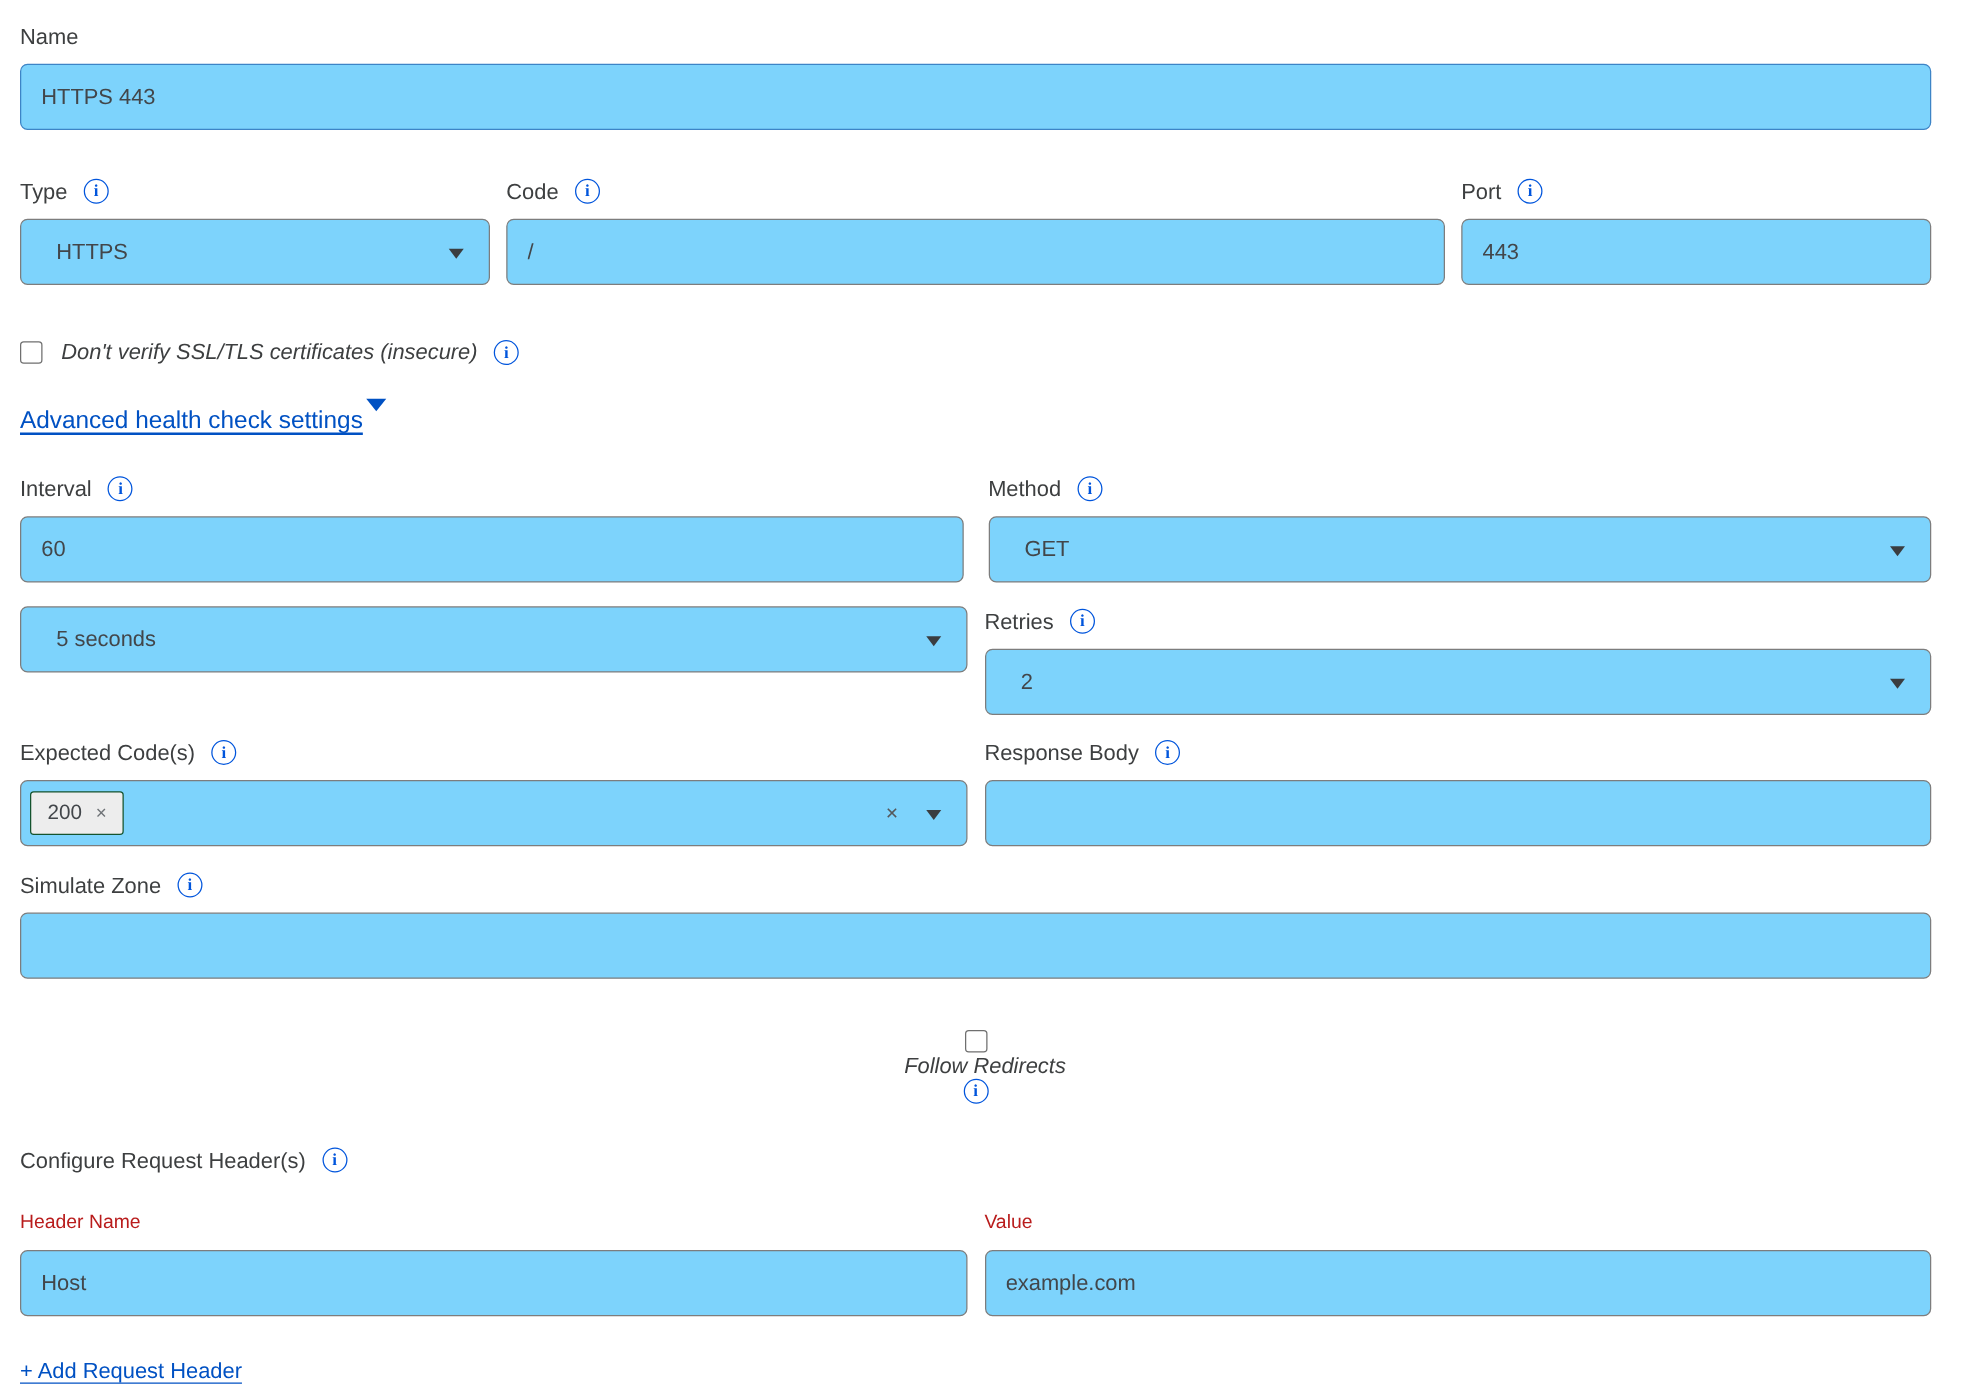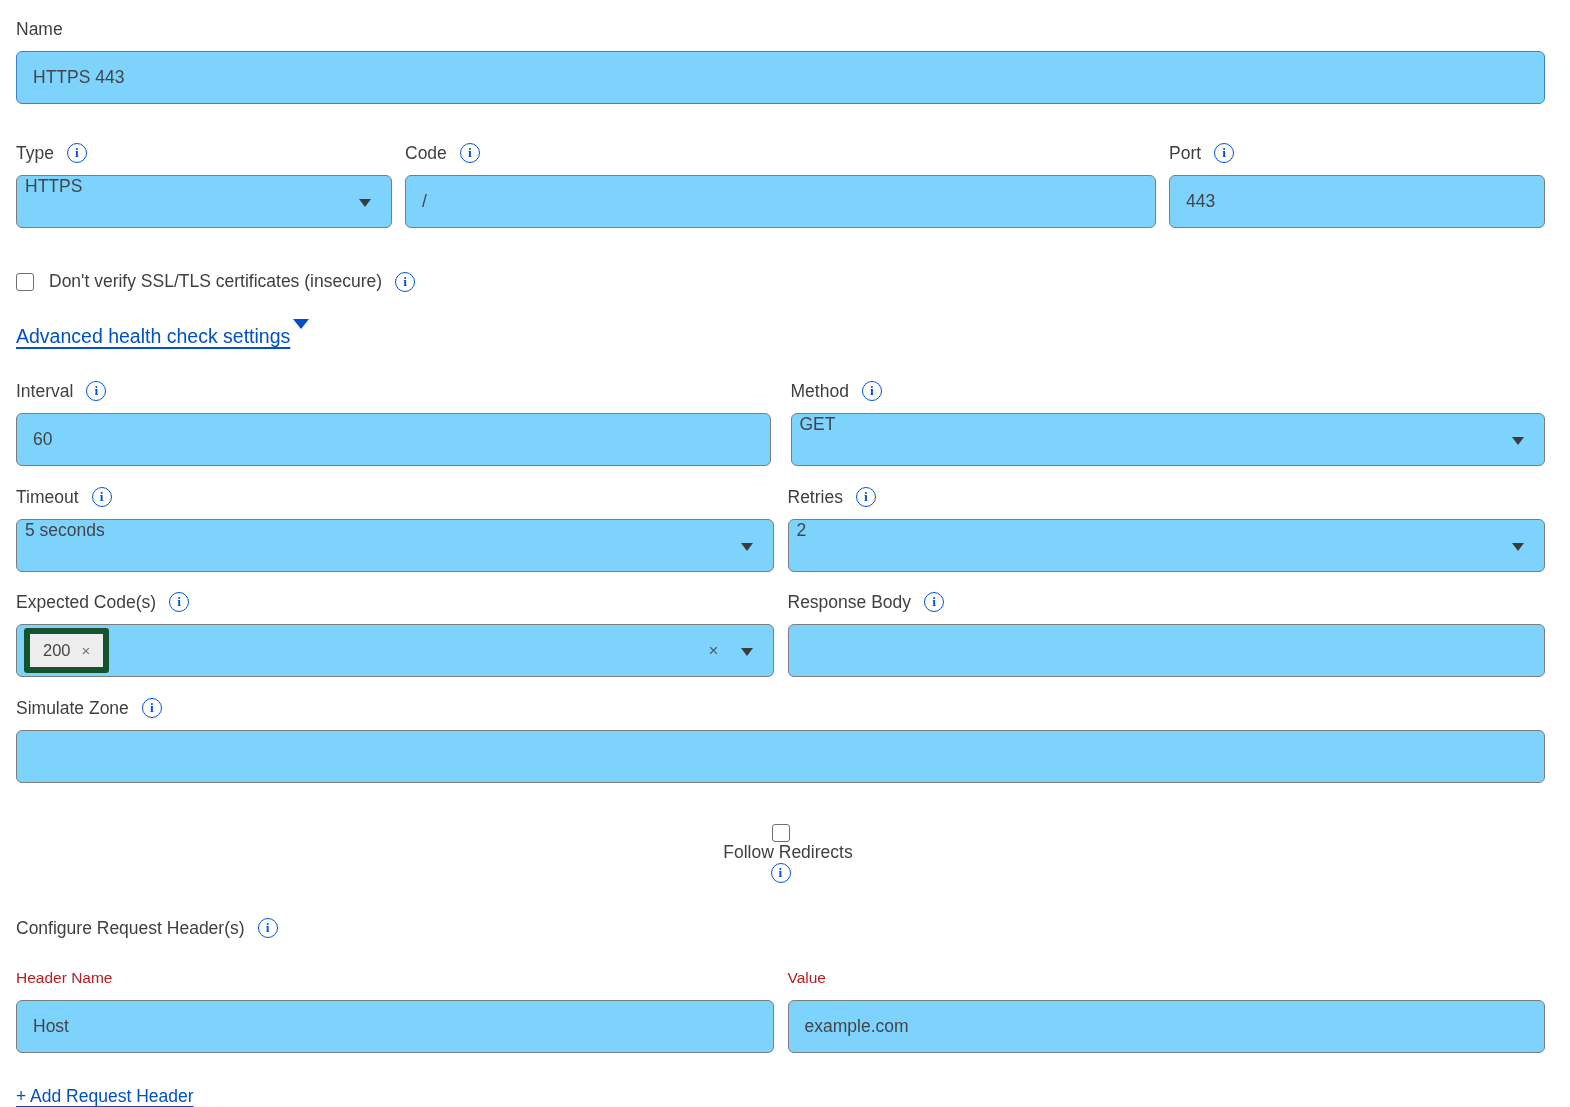--- a/index.html
+++ b/index.html
@@ -26,49 +26,49 @@
   .tinput, .select, .multiselect {
     width:100%; height:53px;
     border:1px solid #7d7d7d; border-radius:6px;
     background:#7dd3fc; font-size:17.5px; color:#42464a;
     font-family:"Liberation Sans", sans-serif;
   }
   .tinput { padding:0 16px; outline:none; }
   .tinput.focused { border:1.6px solid #3d84c6; }
 
   .select {
-    display:flex; align-items:flex-start; position:relative;
-    padding:0 44px 0 8px; cursor:pointer;
+    display:flex; align-items:center; position:relative;
+    padding:0 44px 0 28px; cursor:pointer;
   }
   .caret-down {
     position:absolute; right:20px; top:50%; margin-top:-3px;
     width:0; height:0;
     border-left:6.5px solid transparent; border-right:6.5px solid transparent;
     border-top:8px solid #3a3d40;
   }
 
   .multiselect { position:relative; display:flex; align-items:center; padding:0 84px 0 7px; }
   .tag {
     display:inline-flex; align-items:center; gap:11px;
-    background:#ededed; border:6px solid #14532d; border-radius:3px;
+    background:#ededed; border:1px solid #14532d; border-radius:3px;
     padding:7px 13px; font-size:16.5px; color:#42464a; cursor:default;
   }
   .tag-remove { color:#6e7276; font-size:15px; cursor:pointer; }
   .ms-clear { position:absolute; right:54px; color:#55585b; font-size:17px; cursor:pointer; }
   .ms-caret { right:20px; }
 
   .row3 { display:grid; grid-template-columns:376px 1fr 376px; column-gap:13px; margin-top:37px; }
   .grid2 { display:grid; grid-template-columns:1fr 1fr; column-gap:14px; }
 
   .cbrow { display:flex; align-items:center; font-size:17.5px; }
   .checkbox {
     width:18px; height:18px; flex:0 0 18px;
     border:1.6px solid #6f6f6f; border-radius:3px; background:#fff; cursor:pointer;
   }
-  .cbrow .cb-label { margin-left:15px; margin-right:13px; }
+  .cbrow .cb-label { margin-left:15px; margin-right:13px;font-style:italic; }
   .cbrow.wide-gap .cb-label { margin-left:28px; }
 
   .link {
     color:#0051c3; text-decoration:underline; text-decoration-thickness:1.5px;
     text-underline-offset:4px; cursor:pointer; display:inline-flex; align-items:center;
   }
   .adv-link { font-size:19.5px; margin-top:33px; }
   .adv-caret {
     width:0; height:0; margin-left:3px; margin-top:3px;
     border-left:8px solid transparent; border-right:8px solid transparent;
@@ -154,24 +154,20 @@
       </div>
       <div class="select">
         <span>GET</span>
         <span class="caret-down"></span>
       </div>
     </div>
   </div>
 
   <div class="grid2 mt19">
     <div>
-      <div class="lblrow">
-        <span class="lbl">Timeout</span>
-        <span class="info-icon"></span>
-      </div>
       <div class="select">
         <span>5 seconds</span>
         <span class="caret-down"></span>
       </div>
     </div>
     <div>
       <div class="lblrow">
         <span class="lbl">Retries</span>
         <span class="info-icon"></span>
       </div>

